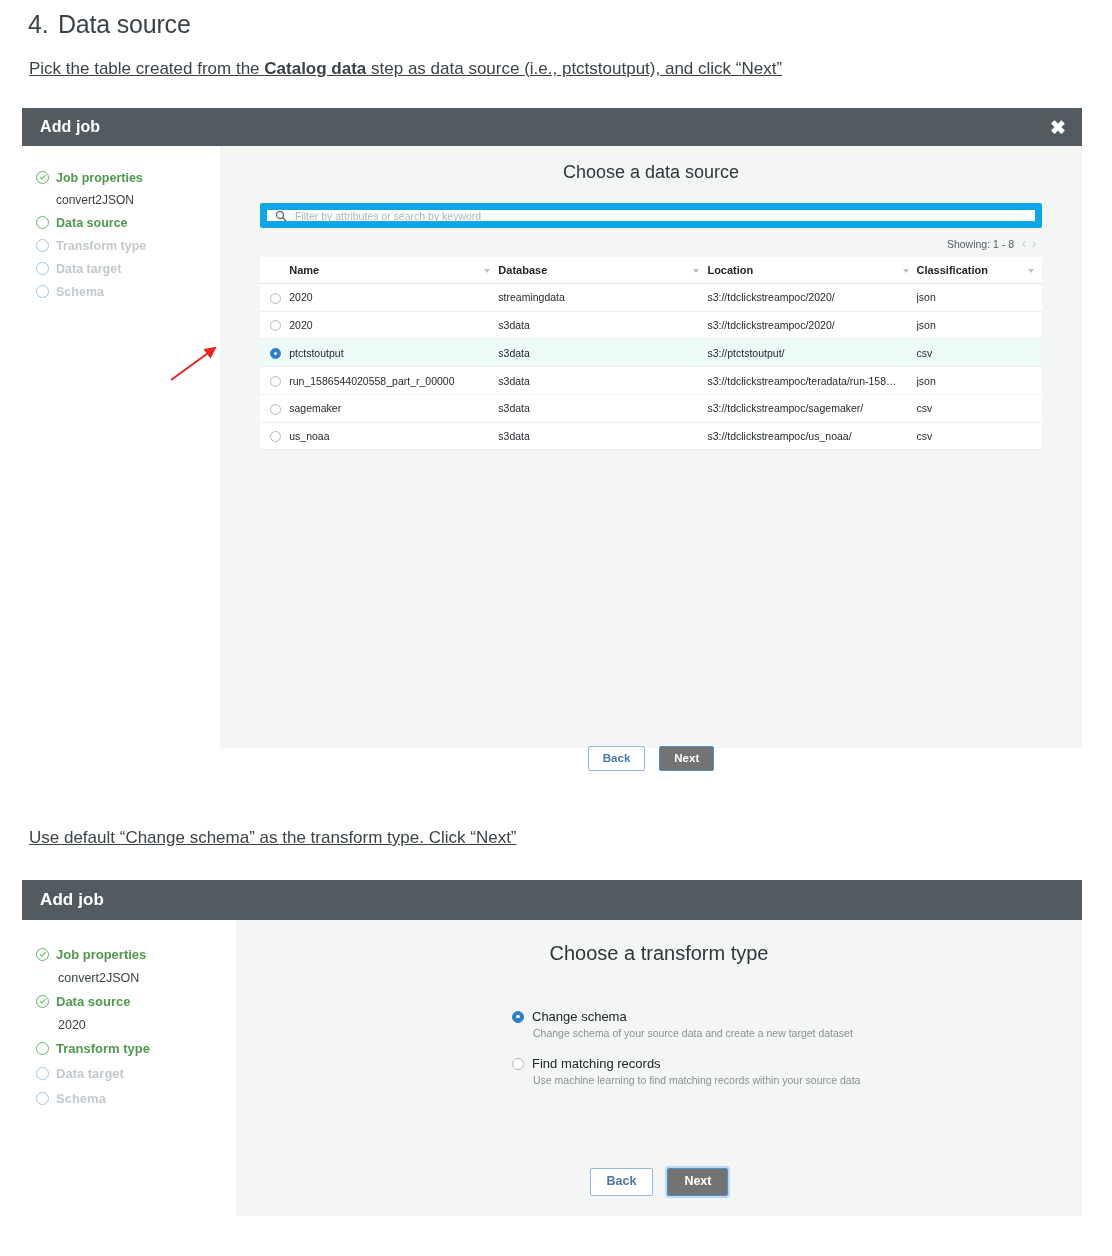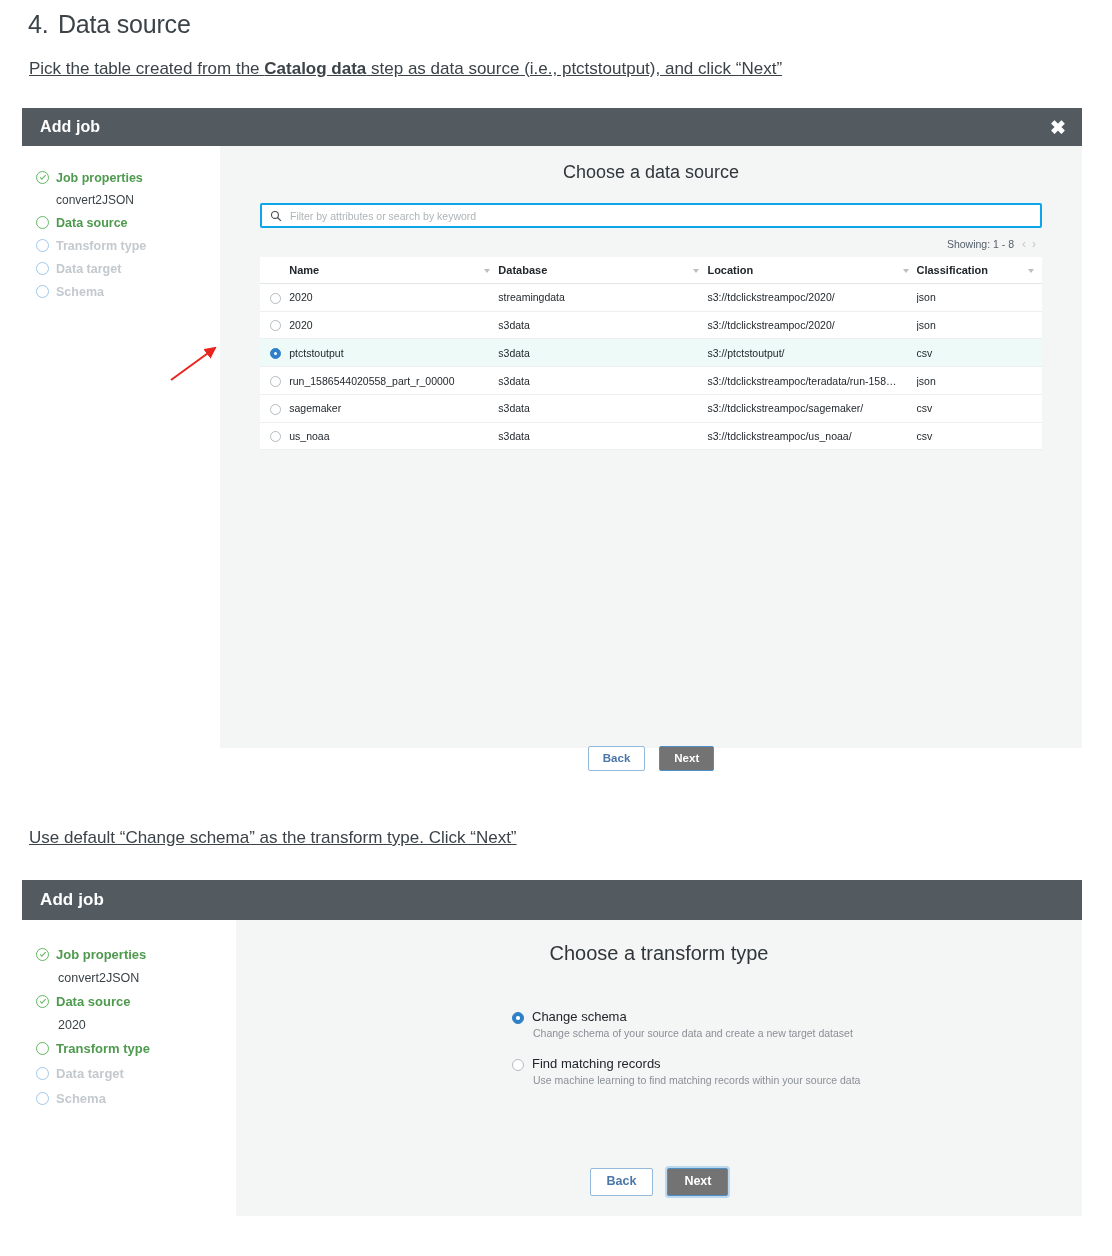--- a/index.html
+++ b/index.html
@@ -100,21 +100,21 @@
   .panel-title {
     text-align: center;
     font-size: 18px;
     color: #30373b;
     padding-top: 16px;
   }
   .search-wrap { padding: 20px 40px 0 40px; }
   .search-box {
     height: 25px;
     background: #ffffff;
-    border: 2px solid #0ea5e9;
+    border: 7px solid #0ea5e9;
     border-radius: 2px;
     display: flex;
     align-items: center;
     padding: 0 8px;
   }
   .search-box svg { flex: 0 0 12px; margin-right: 6px; }
   .search-input {
     border: none;
     outline: none;
     flex: 1;
@@ -200,21 +200,21 @@
     border-radius: 2px;
     cursor: pointer;
     line-height: 1.1;
   }
   .btn-back { background: #ffffff; border: 1px solid #93b9dd; color: #4a76a8; }
   .btn-next { background: #737373; border: 1px solid #4f8fc4; color: #ffffff; }
   .btn-next.focused { box-shadow: 0 0 0 2px #bcd8ef; }
 
   
   .opts { padding: 44px 0 0 276px; }
-  .opt-row { display: flex; align-items: flex-end; margin-bottom: 3px; }
+  .opt-row { display: flex; align-items: center; margin-bottom: 3px; }
   .opt-row .radio { margin-right: 8px; width: 12px; height: 12px; }
   .opt-row .radio.on::after { left: 3.2px; top: 3.2px; width: 3.5px; height: 3.5px; }
   .opt-label { font-size: 13px; color: #20262b; }
   .opt-desc {
     font-size: 10.5px;
     color: #8a9097;
     padding-left: 21px;
     margin-bottom: 17px;
   }
 

